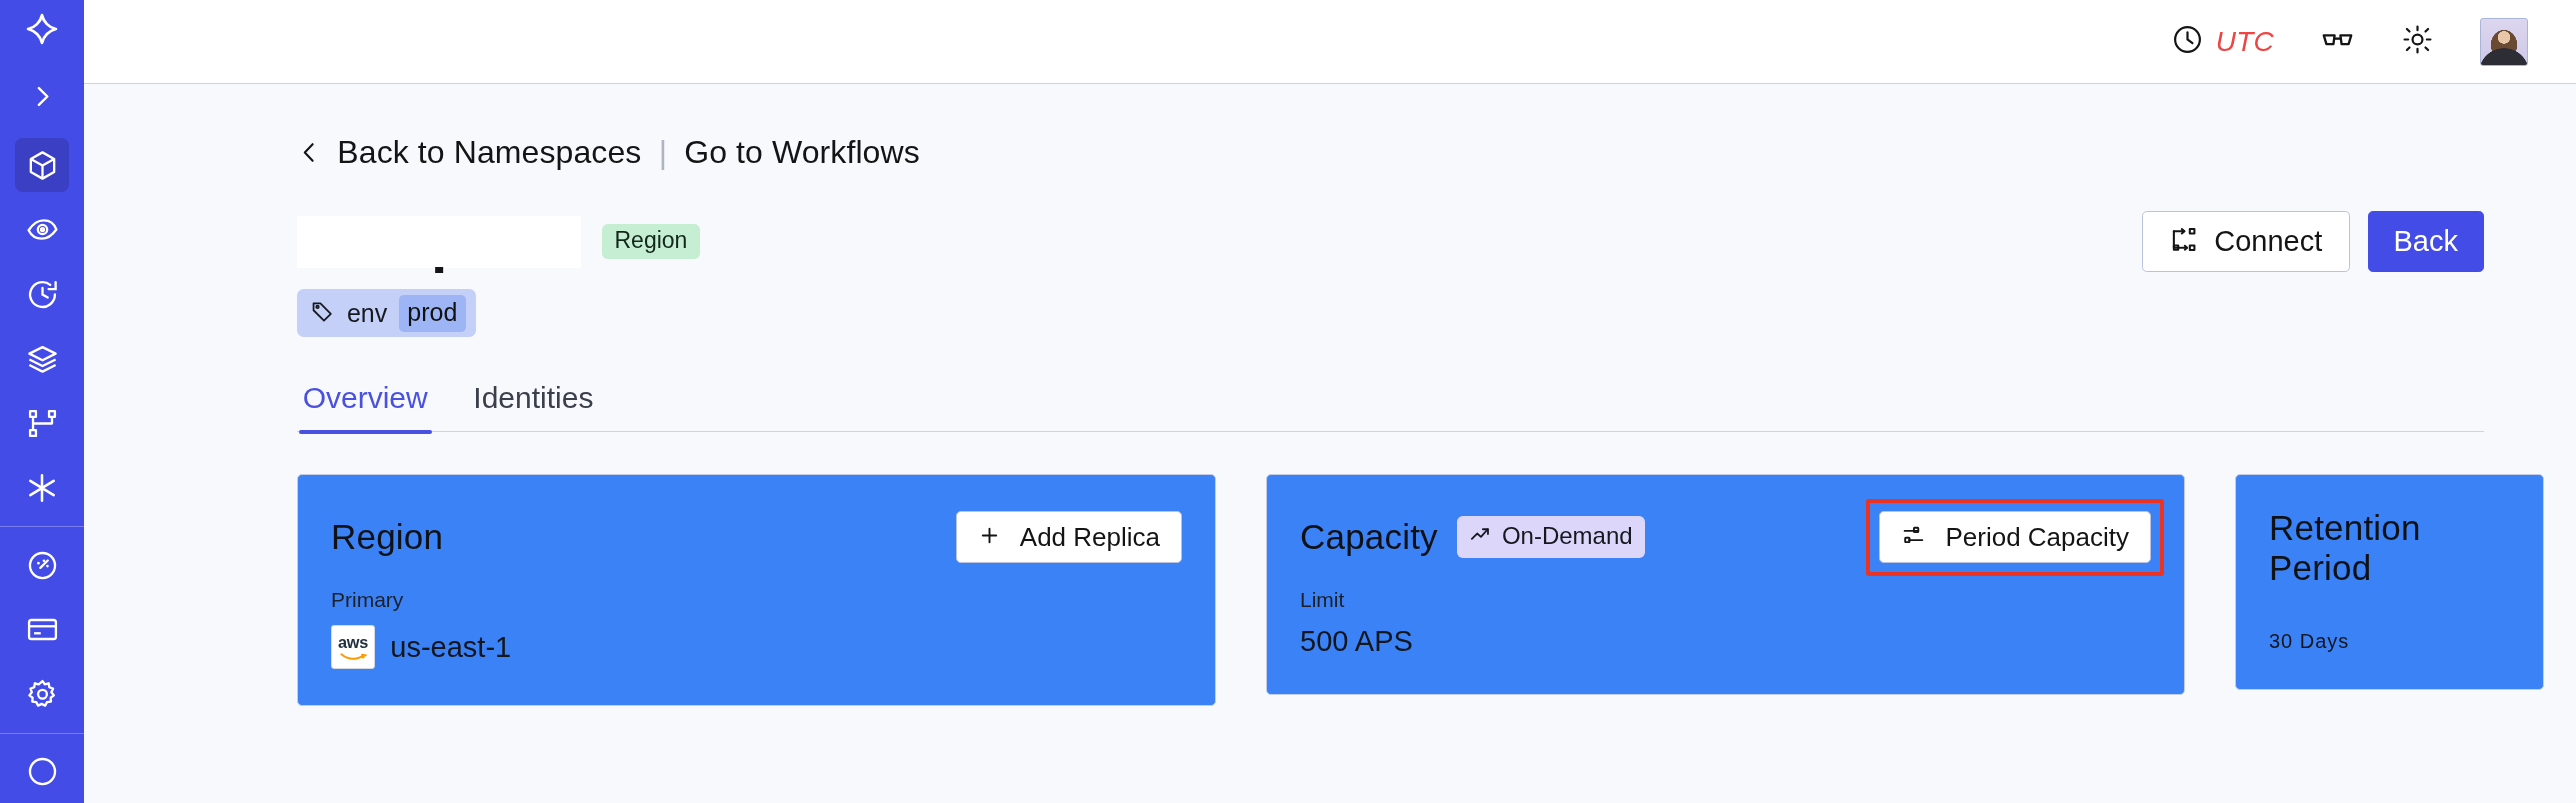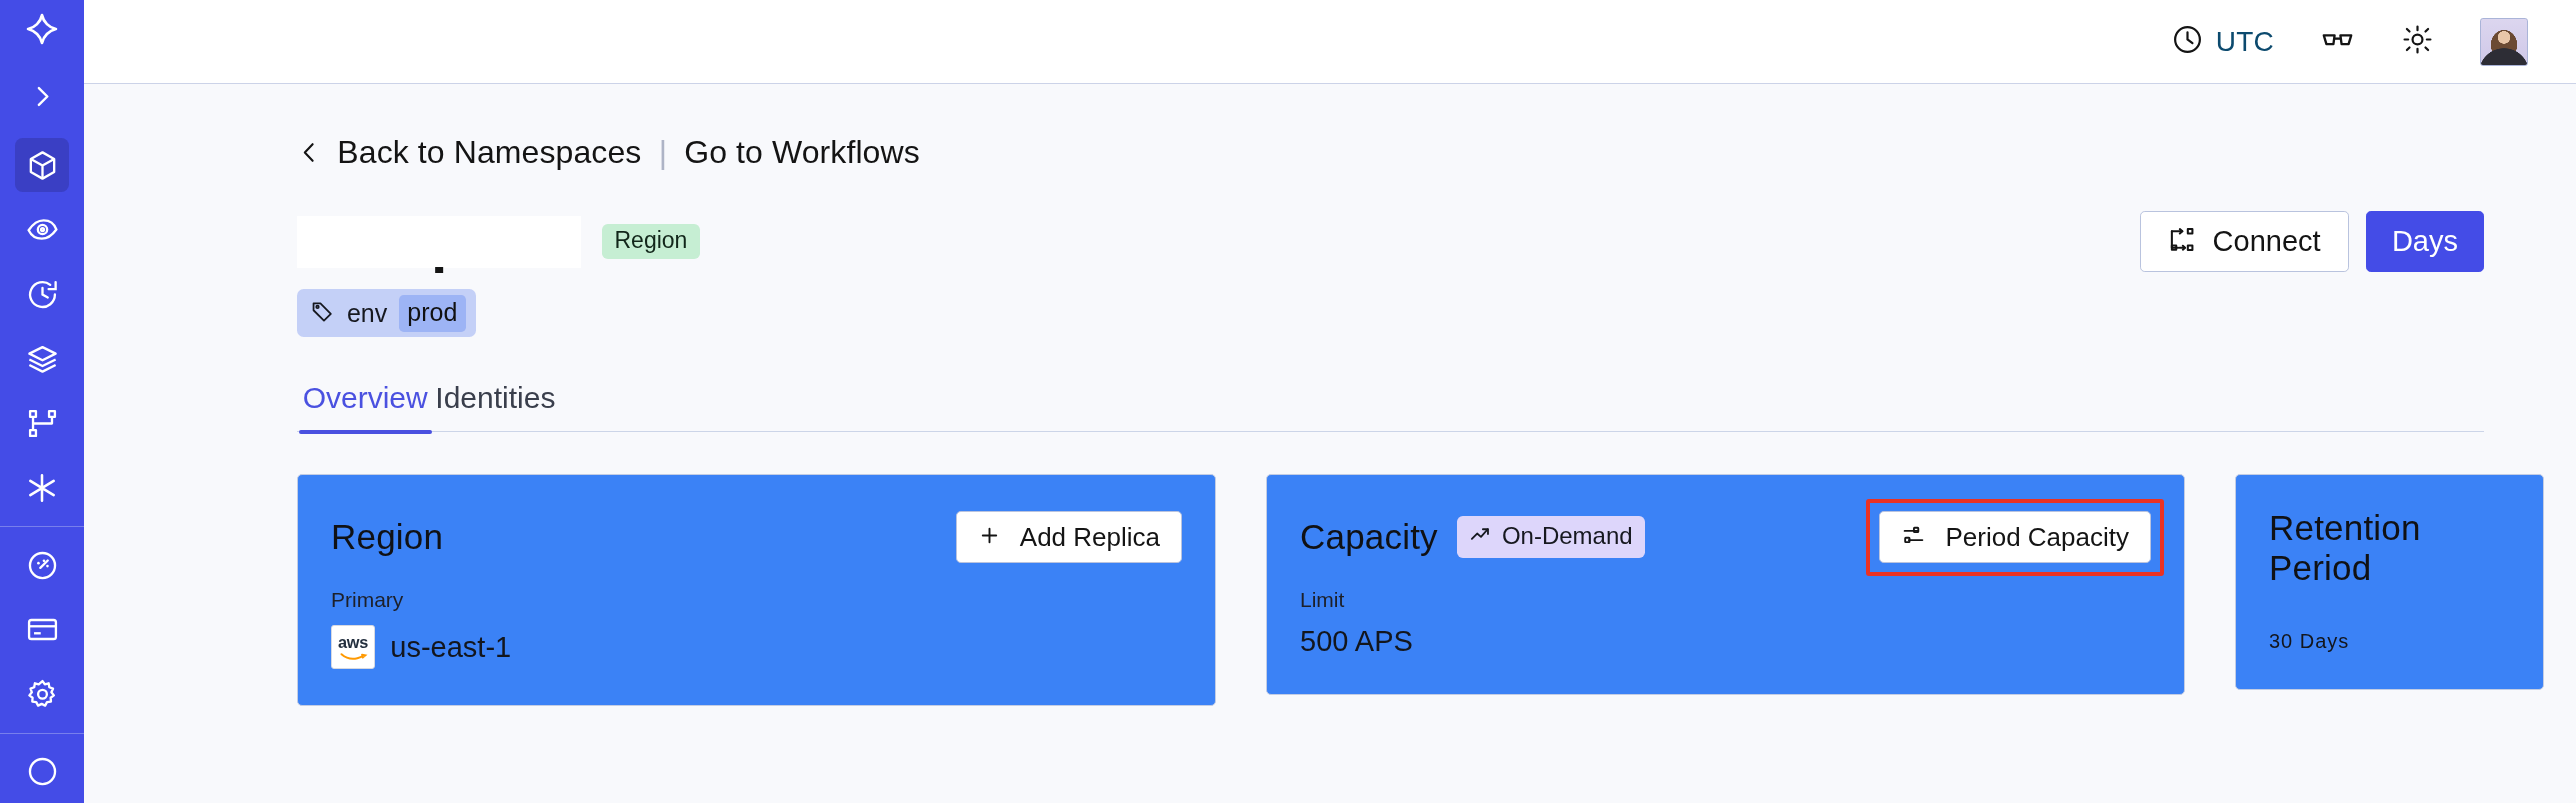--- a/index.html
+++ b/index.html
@@ -41,21 +41,21 @@
   .topbar {
     height: 84px; flex: 0 0 84px; background: #ffffff;
     border-bottom: 1px solid #ccd3e8;
     display: flex; align-items: center; justify-content: flex-end;
     padding-right: 25px; gap: 0;
   }
   .top-item {
     display: flex; align-items: center; gap: 11.5px;
     height: 84px; padding: 0 23px;
   }
-  .top-tz { font-size: 28px; color: #0c4a6e; letter-spacing: 0.2px; }
+  .top-tz { font-size: 28px; color: #ef4444; letter-spacing: 0.2px; font-style: italic; }
   .avatar {
     width: 48px; height: 48px; border: 1px solid #aab4d8; border-radius: 2.9px;
     background:
       radial-gradient(circle at 50% 118%, #2d2d35 0 42%, rgba(0,0,0,0) 43%),
       radial-gradient(circle at 50% 40%, #e8c6a8 0 17%, rgba(0,0,0,0) 18%),
       radial-gradient(ellipse at 50% 56%, #6b4a33 0 40%, rgba(0,0,0,0) 41%),
       linear-gradient(#dcd6ef, #cfc8e8);
     overflow: hidden;
   }
 
@@ -110,21 +110,21 @@
     display: inline-flex; align-items: center; gap: 11.5px;
     background: #c4d0f7; border-radius: 6.7px; padding: 5.8px 9.6px 5.8px 13.4px;
     font-size: 25px; color: #16181f; line-height: 1;
   }
   .tag-val {
     background: #9db4f5; border-radius: 4.8px; padding: 4.8px 8.6px 6.7px; color: #111;
   }
 
   
   .tabs {
-    margin-top: 42px; display: flex; 
+    margin-top: 42px; display: flex; gap: 38px;
     border-bottom: 1.9px solid #ccd5e8; padding-left: 1.9px;
   }
   .tab {
     font-size: 30px; color: #3a3f4c; padding: 0 3.8px 17.3px; cursor: pointer;
     position: relative; top: 1.9px;
   }
   .tab.active { color: #4a51e0; }
   .tab.active::after {
     content: ""; position: absolute; left: 0; right: 0; bottom: -1.9px;
     height: 4.8px; background: #4a51e0; border-radius: 1.9px;
@@ -381,21 +381,21 @@
                   <rect x="3.2" y="16.9" width="3.6" height="3.6"></rect>
                   <path d="M9.6 18.8h4.2"></path>
                     <polyline points="12.3 17.2 14.1 18.8 12.3 20.4"></polyline>
                   <rect x="16.4" y="16.9" width="3.8" height="3.8"></rect>
                 </svg>
               </span>
               <span>Connect</span>
             </button>
 
             <button class="btn btn-primary">
-              <span>Days</span>
+              <span>Back</span>
             </button>
           </div>
         </div>
 
         <div class="tag-row">
           <span class="tag">
             <span>
               <svg width="25" height="25" viewBox="0 0 24 24" fill="none" stroke="#16181f" stroke-width="1.7" stroke-linejoin="round">
                 <path d="M3.4 10.8V4.2h6.6l10 10-6.6 6.6-10-10z"></path>
                 <circle cx="7.2" cy="7.6" r="1.2"></circle>

